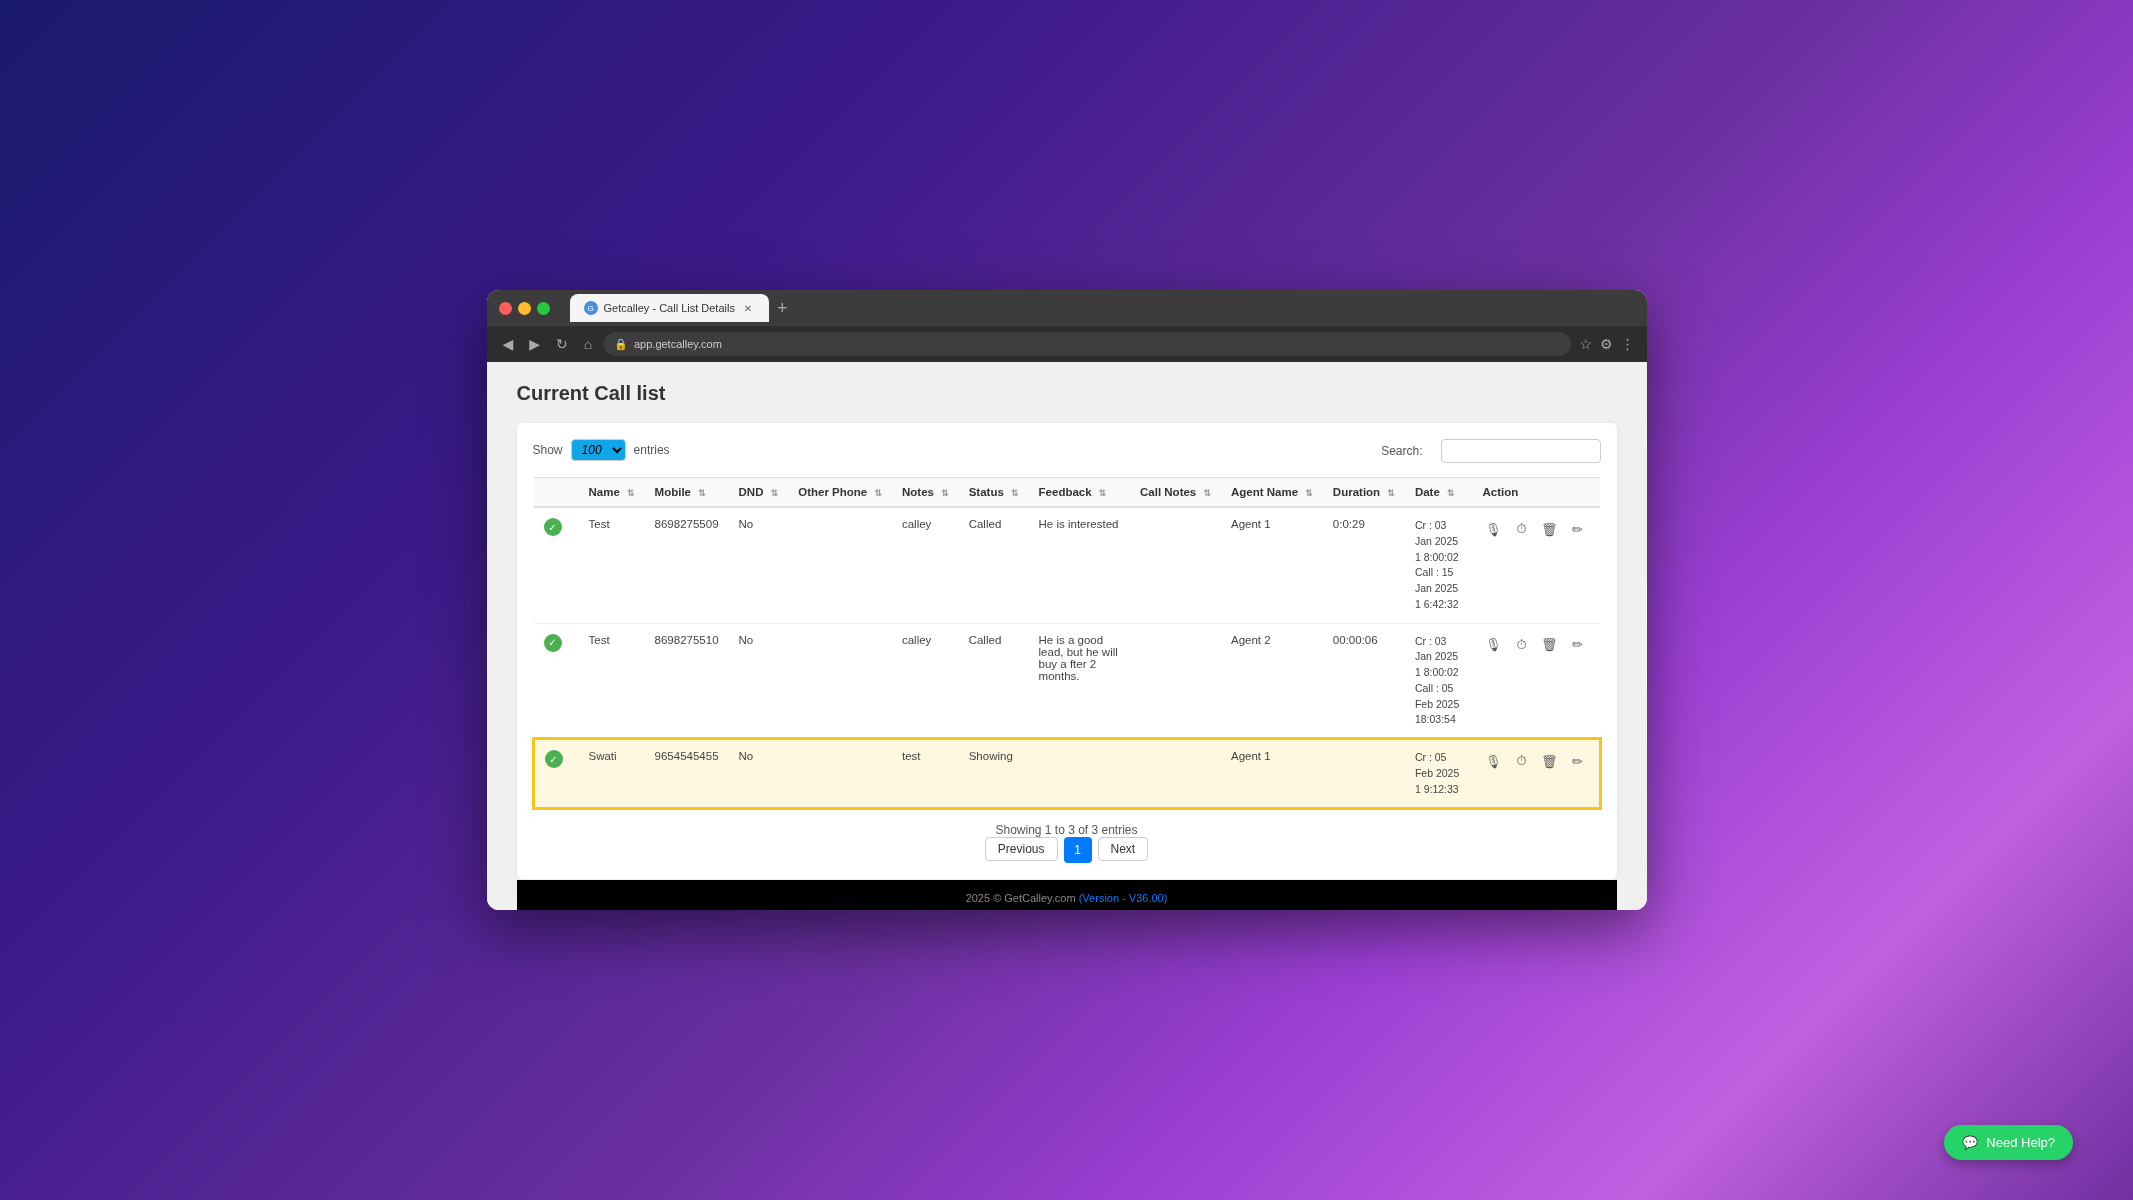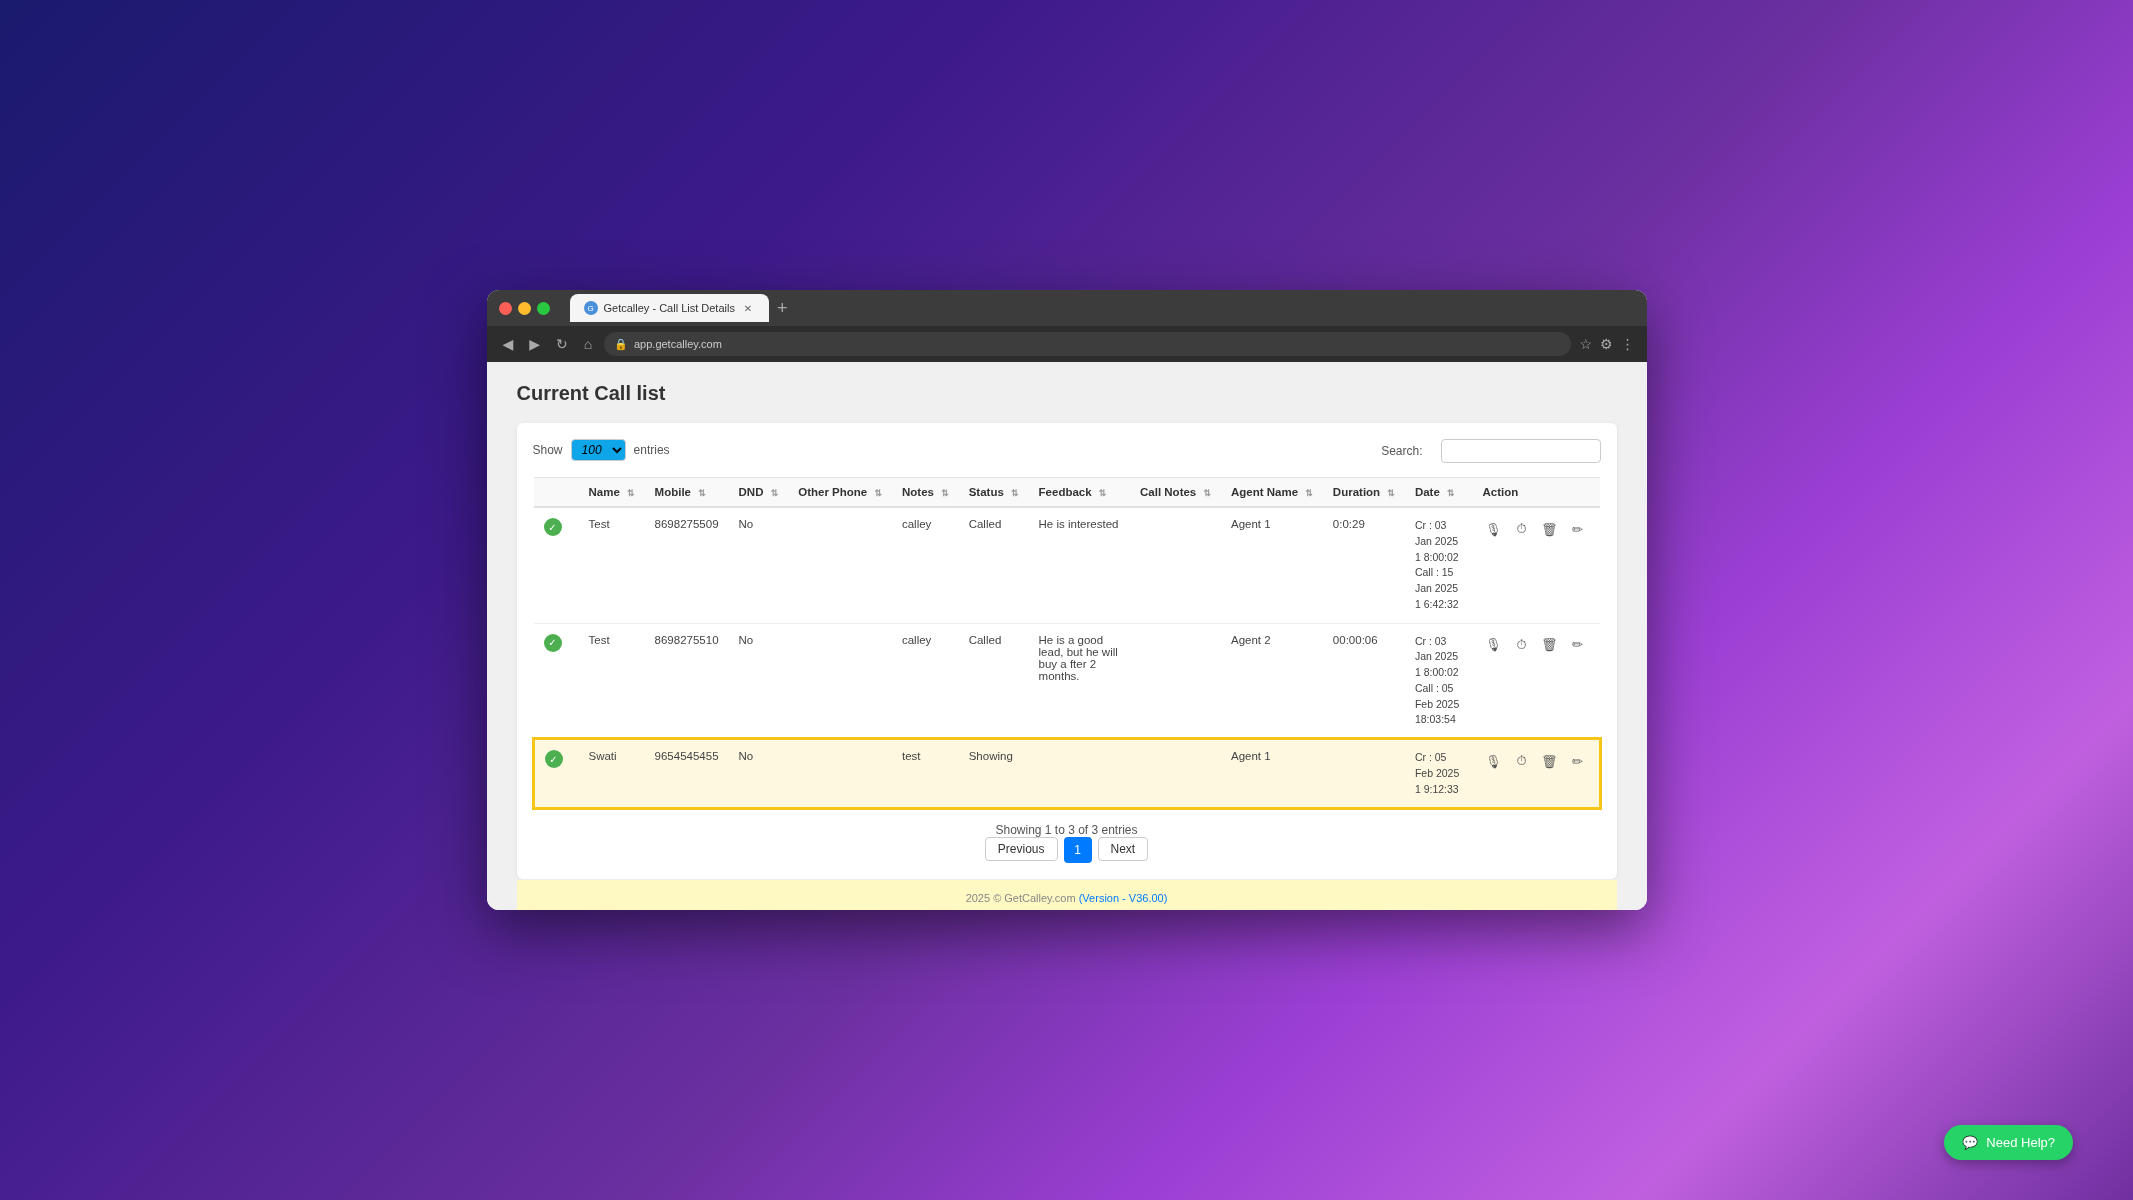--- a/index.html
+++ b/index.html
@@ -317,21 +317,21 @@
       align-items: center;
       justify-content: center;
       font-size: 12px;
     }
 
     .footer {
       text-align: center;
       padding: 12px;
       font-size: 11px;
       color: #888;
-      background: #fef9c3;
+      background: #000000;
       border-top: 1px solid #eee;
     }
 
     .footer a {
       color: #007bff;
       text-decoration: none;
     }
 
     .help-btn {
       position: fixed;

